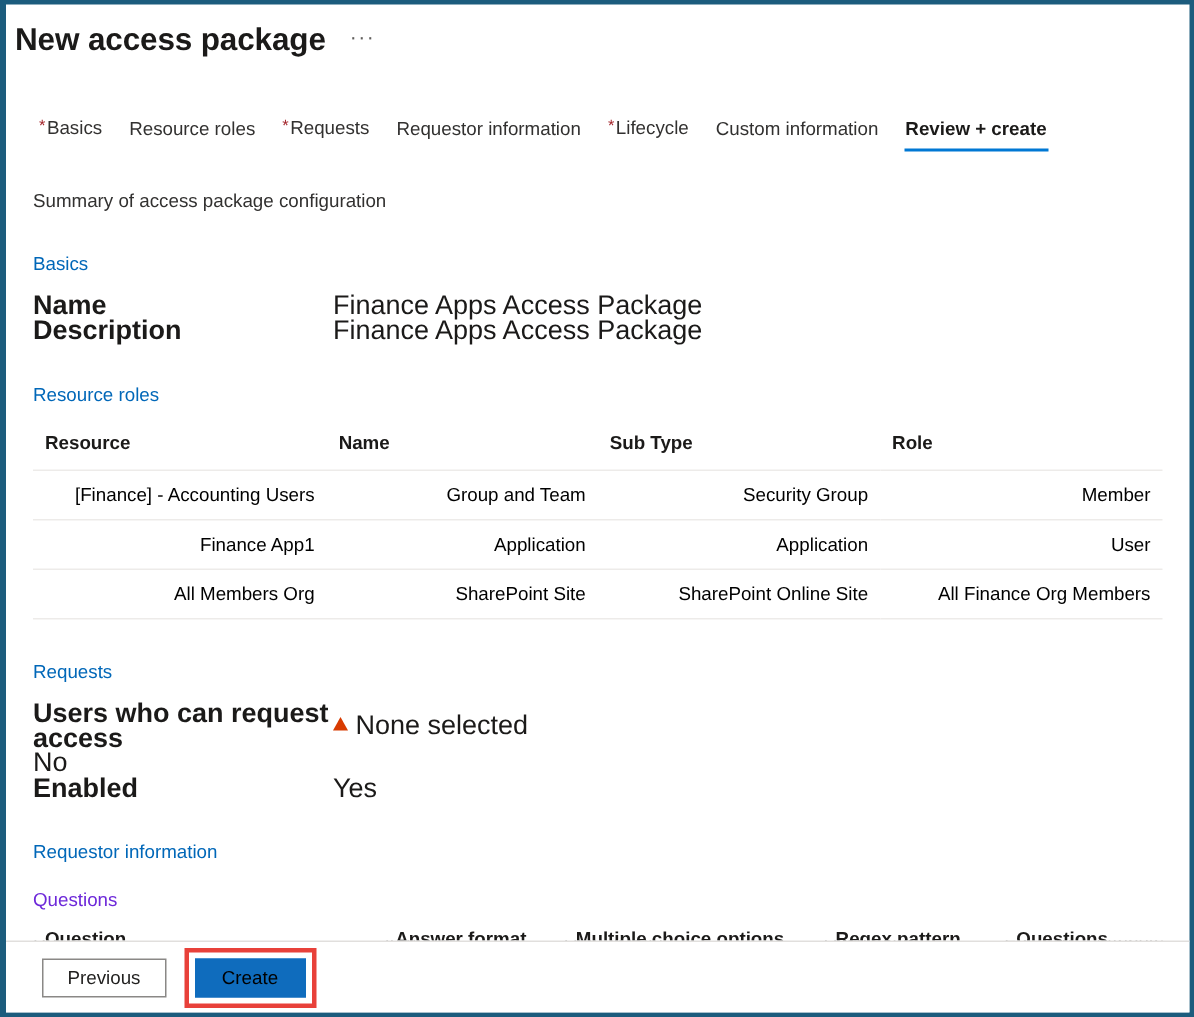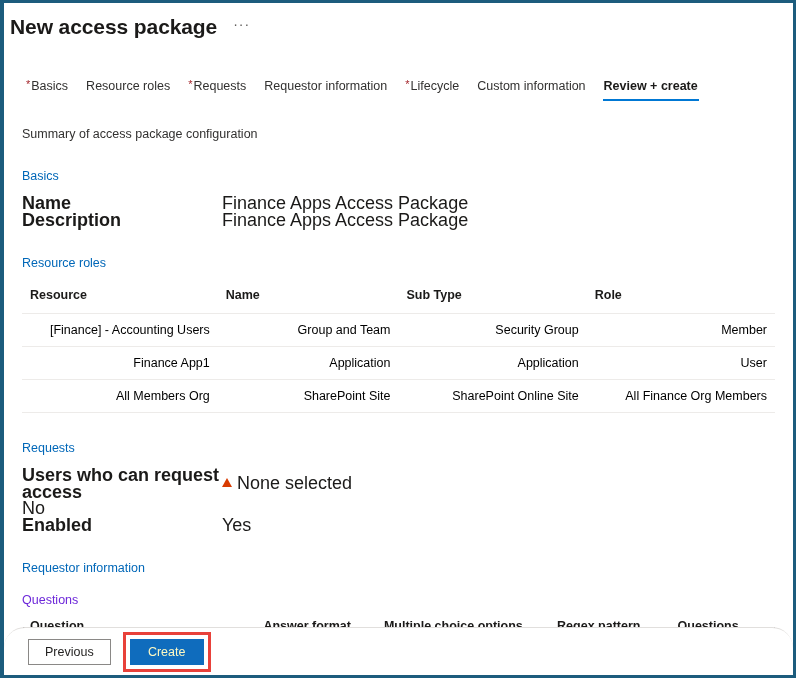--- a/index.html
+++ b/index.html
@@ -189,21 +189,20 @@
     position: absolute;
     left: 0;
     right: 0;
     bottom: 0;
     height: 47px;
     background: #ffffff;
     border-top: 1px solid #e1dfdd;
     display: flex;
     align-items: center;
     padding-left: 24px;
-    border-radius: 21px;
   }
   .btn {
     font-family: "Liberation Sans", sans-serif;
     font-size: 12.5px;
     height: 26px;
     min-width: 74px;
     padding: 0 16px;
     cursor: pointer;
     box-sizing: border-box;
   }
@@ -215,21 +214,21 @@
   .highlight-box {
     border: 3px solid #e8413a;
     padding: 4px;
     margin-left: 12px;
     display: inline-flex;
     background: #ffffff;
   }
   .btn-primary {
     background: #0f6cbd;
     border: 1px solid #0f6cbd;
-    color: #fef9c3;
+    color: #000000;
     font-weight: 400;
   }
 </style>
 </head>
 <body>
 
 <div class="screen">
 
   <div class="page-header">
     <div class="page-title">New access package</div>

